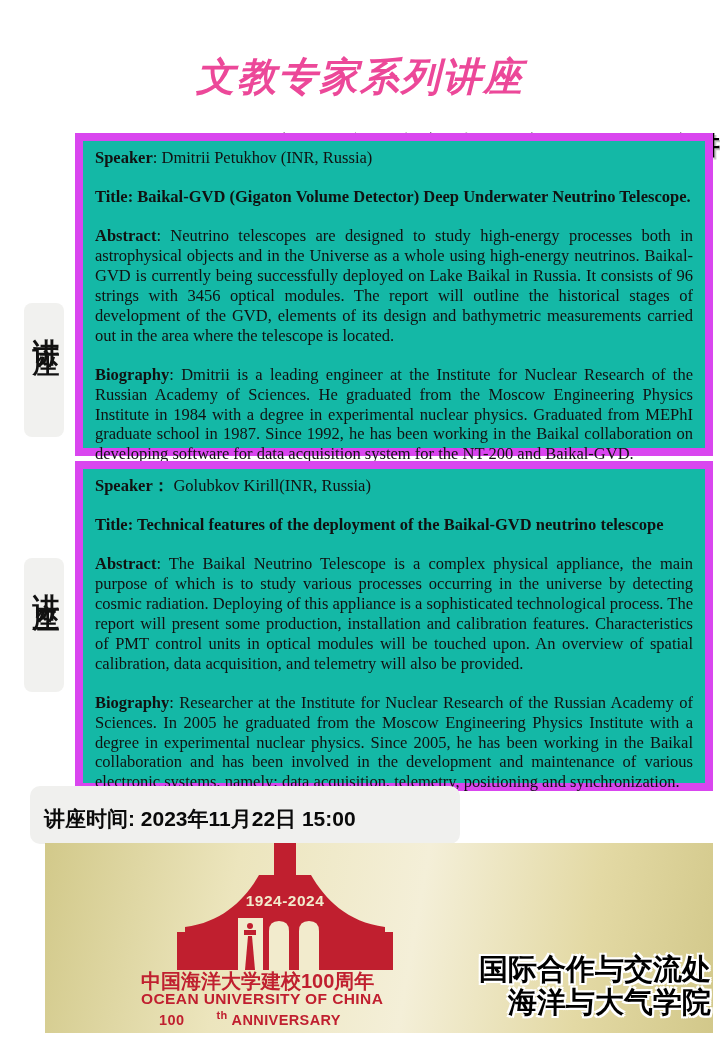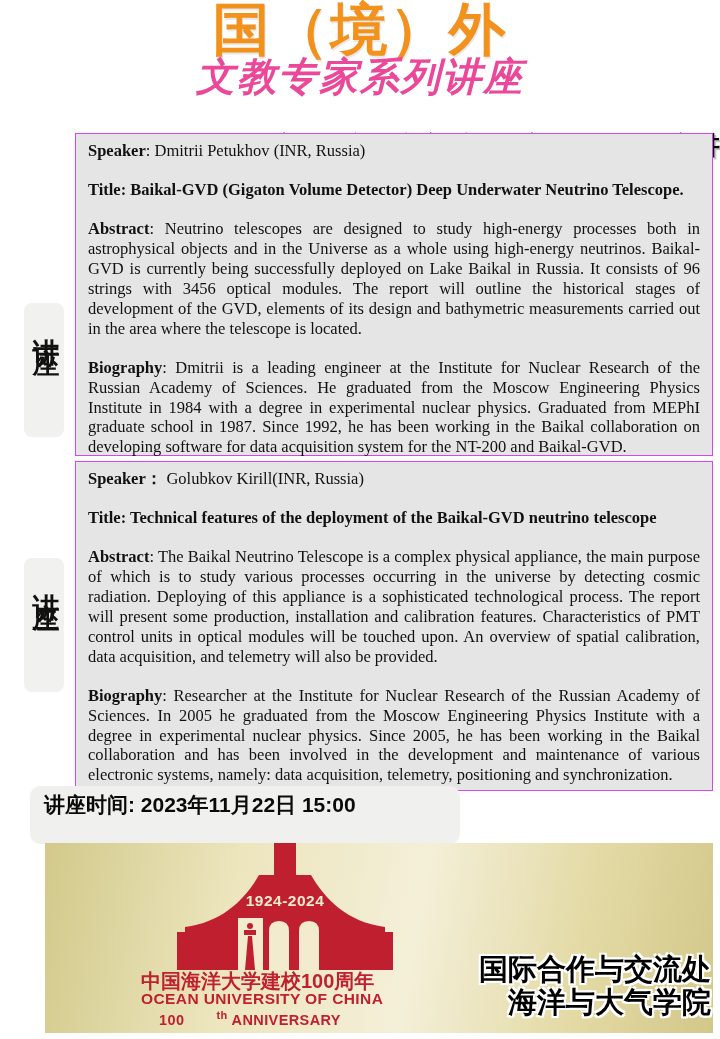--- a/index.html
+++ b/index.html
@@ -21,21 +21,21 @@
   }
   .title-series {
     position:absolute; top:98px; left:0; width:100%; text-align:right;
     font-size:25px; font-weight:900; color:#000;
     text-shadow:2px 2px 0 #c6c6c6;
     margin-top:31px;
   }
   
   .lecture-box {
     position:absolute; left:75px; width:638px;
-    border:1px solid #d946ef; background:#e5e5e5;
+    border:8px solid #d946ef; background:#14b8a6;
     padding:7px 12px 4px 12px;
     font-family:"Liberation Serif", serif; font-size:16.5px; color:#111;
   }
   .box-1 { top:133px; height:323px; }
   .box-2 { top:461px; height:330px; }
   .lecture-box p { margin:0 0 19px 0; line-height:1.21; }
   .lecture-box p.last { margin-bottom:0; }
   .lecture-box p.just { text-align:justify; }
   .lecture-box b { font-weight:bold; }
   
@@ -44,21 +44,21 @@
     background:#f1f1ef; border-radius:8px;
     writing-mode:vertical-rl; text-orientation:upright;
     font-size:27px; font-weight:900; color:#111; letter-spacing:0.35em;
     padding-top:14px; text-align:left; display:block;
   }
   .label-1 { top:303px; }
   .label-2 { top:558px; }
   
   .time-box {
     position:absolute; left:30px; top:786px; width:430px; height:58px;
-    background:#f0f0ee; border-radius:10px; padding:6px 14px;
+    background:#f0f0ee; border-radius:10px; padding:20px 14px;
     font-size:21px; font-weight:bold; color:#0a0a0a; line-height:1.25;
   }
   
   .banner {
     position:absolute; left:45px; top:843px; width:668px; height:190px;
     background:linear-gradient(100deg,#d2c98a 0%, #ece5bd 28%, #f4efd8 55%, #e3d9a4 80%, #d2c88a 100%);
     overflow:hidden;
   }
   .logo { position:absolute; left:130px; top:-4px; width:220px; height:131px; }
   .logo .red { fill:#c01f2f; }
@@ -80,21 +80,20 @@
     font-size:29px; font-weight:900; color:#000; line-height:1.15;
     text-shadow:-2px -2px 0 #fff, 2px -2px 0 #fff, -2px 2px 0 #fff, 2px 2px 0 #fff, 0 2px 0 #fff, 2px 0 0 #fff;
     white-space:nowrap;
   }
 </style>
 </head>
 <body>
 
 <div class="poster">
 
-  <div class="title-main">国（境）外</div>
   <div class="title-sub">文教专家系列讲座</div>
   <div class="title-series">国（境）外文教专家系列讲座第一百八十六讲</div>
 
   <div class="side-label label-1">讲座一</div>
   <section class="lecture-box box-1">
     <p><b>Speaker</b><span>: </span><span>Dmitrii Petukhov (INR, Russia)</span></p>
     <p><b>Title</b><b>: </b><b>Baikal-GVD (Gigaton Volume Detector) Deep Underwater Neutrino Telescope.</b></p>
     <p class="just"><b>Abstract</b><span>: </span><span>Neutrino telescopes are designed to study high-energy processes both in astrophysical objects and in the Universe as a whole using high-energy neutrinos. Baikal-GVD is currently being successfully deployed on Lake Baikal in Russia. It consists of 96 strings with 3456 optical modules. The report will outline the historical stages of development of the GVD, elements of its design and bathymetric measurements carried out in the area where the telescope is located.</span></p>
     <p class="just last"><b>Biography</b><span>: </span><span>Dmitrii is a leading engineer at the Institute for Nuclear Research of the Russian Academy of Sciences. He graduated from the Moscow Engineering Physics Institute in 1984 with a degree in experimental nuclear physics. Graduated from MEPhI graduate school in 1987. Since 1992, he has been working in the Baikal collaboration on developing software for data acquisition system for the NT-200 and Baikal-GVD.</span></p>
   </section>

